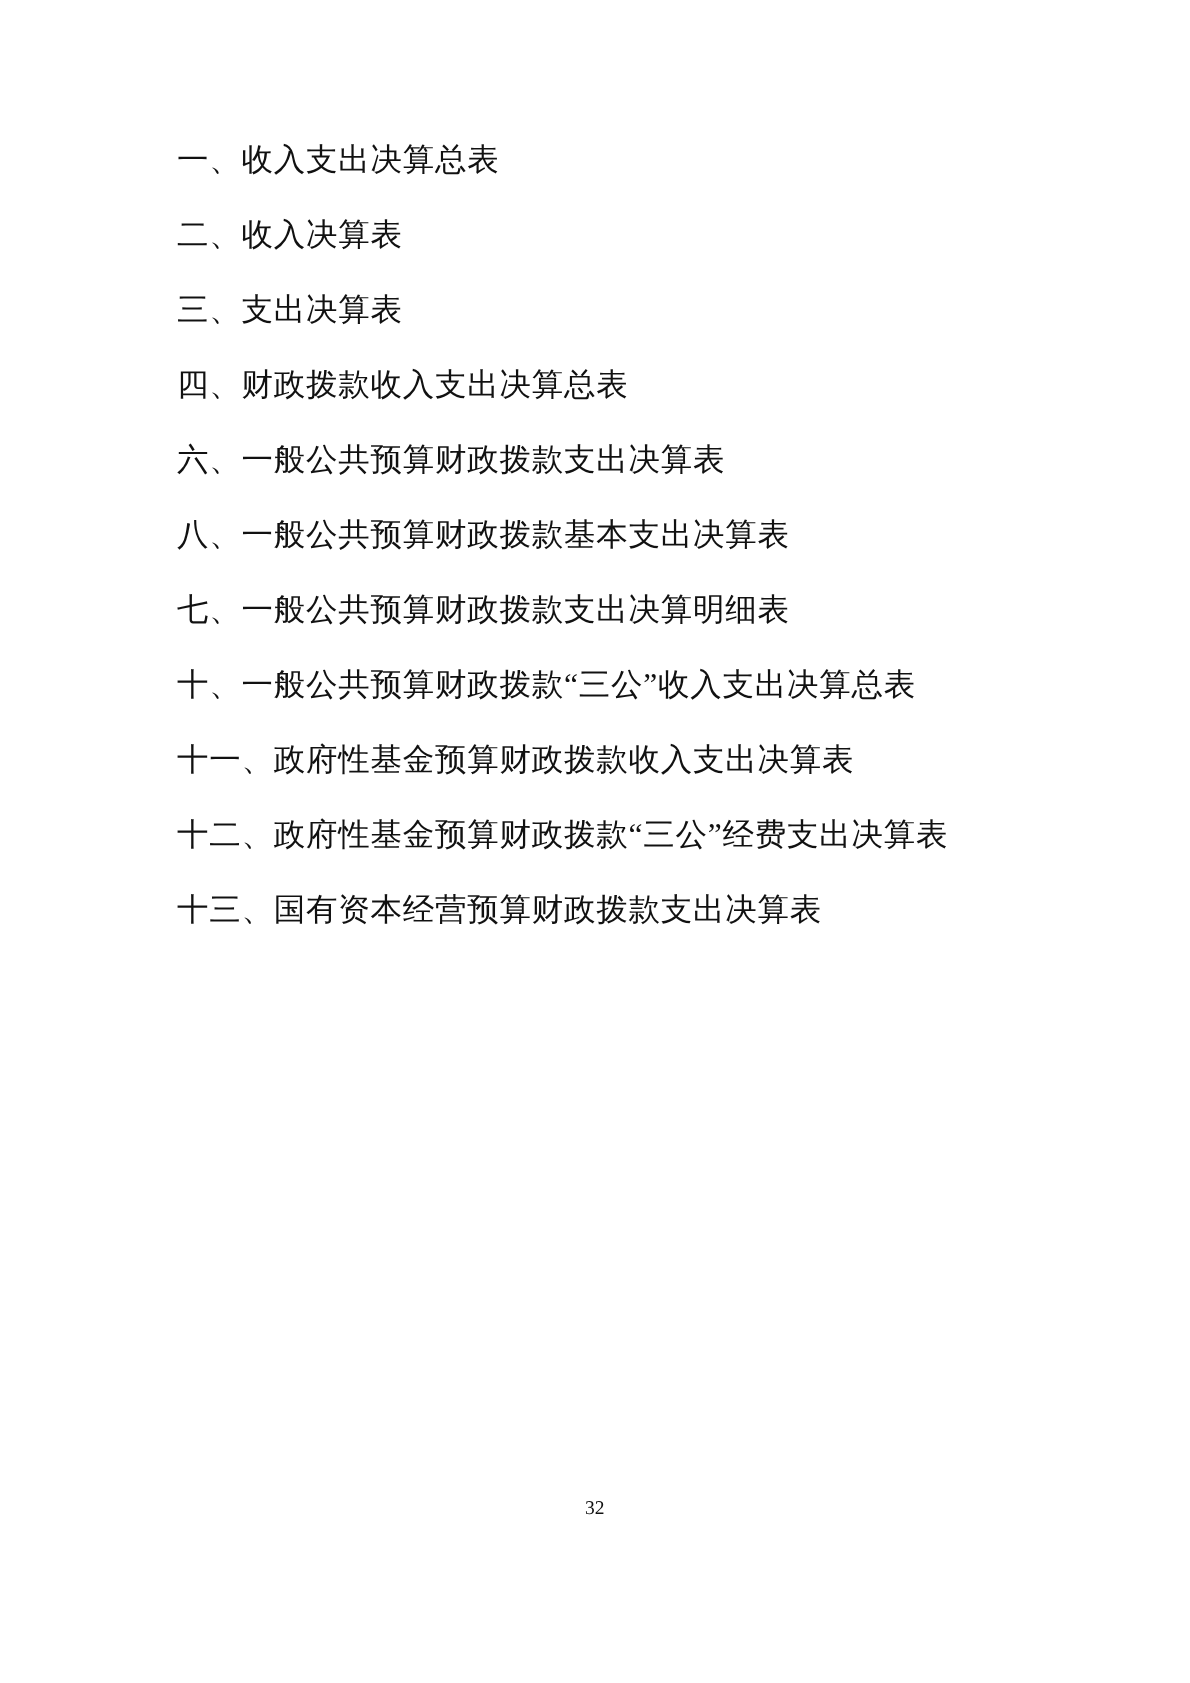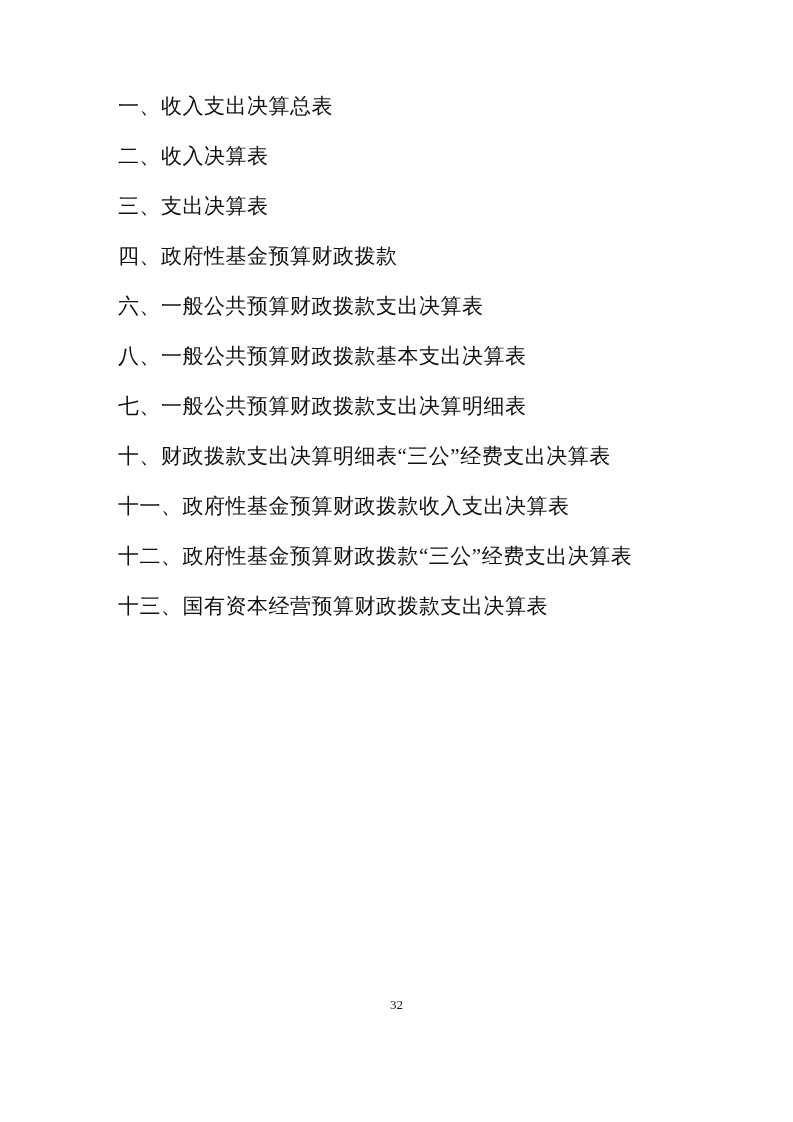--- a/index.html
+++ b/index.html
@@ -47,23 +47,23 @@
   }
 </style>
 </head>
 <body>
 
 <div class="page">
   <div class="content">
     <div class="toc-item">一、收入支出决算总表</div>
     <div class="toc-item">二、收入决算表</div>
     <div class="toc-item">三、支出决算表</div>
-    <div class="toc-item">四、政府性基金预算财政拨款</div>
+    <div class="toc-item">四、财政拨款收入支出决算总表</div>
     <div class="toc-item">六、一般公共预算财政拨款支出决算表</div>
     <div class="toc-item">八、一般公共预算财政拨款基本支出决算表</div>
     <div class="toc-item">七、一般公共预算财政拨款支出决算明细表</div>
-    <div class="toc-item">十、财政拨款支出决算明细表“三公”经费支出决算表</div>
+    <div class="toc-item">十、一般公共预算财政拨款“三公”收入支出决算总表</div>
     <div class="toc-item">十一、政府性基金预算财政拨款收入支出决算表</div>
     <div class="toc-item">十二、政府性基金预算财政拨款“三公”经费支出决算表</div>
     <div class="toc-item">十三、国有资本经营预算财政拨款支出决算表</div>
   </div>
   <div class="page-number">32</div>
 </div>
 
 </body></html>

